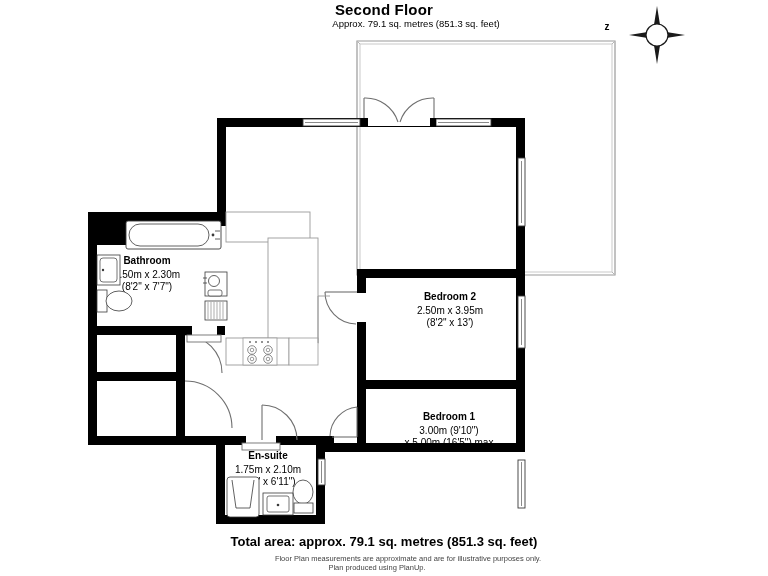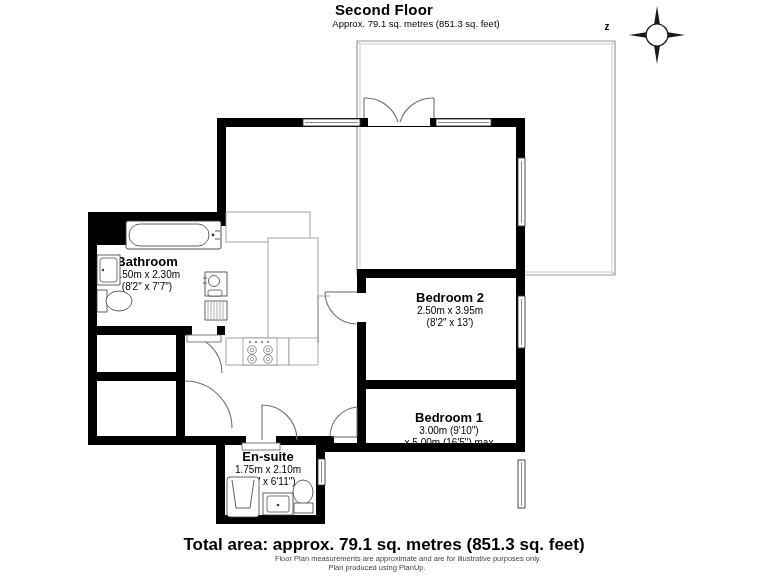--- a/index.html
+++ b/index.html
@@ -10,23 +10,23 @@
     color:#000000;
     overflow:hidden;
     position:relative;
   }
   #stage{position:absolute;left:0;top:0;width:768px;height:576px;}
   #plan{position:absolute;left:0;top:0;}
 
   .txt{position:absolute;text-align:center;line-height:1.12;white-space:nowrap;}
   .t-title{font-size:15px;font-weight:bold;letter-spacing:.2px;}
   .t-sub{font-size:9.5px;margin-left:32px;}
-  .t-roomname{font-size:13px;font-weight:bold;}
+  .t-roomname{font-size:10px;font-weight:bold;}
   .t-roomdim{font-size:10px;}
-  .t-total{font-size:17px;font-weight:bold;}
+  .t-total{font-size:13px;font-weight:bold;}
   .t-foot{font-size:7.5px;color:#444;margin-left:24px;}
   .t-compass{font-size:10px;font-weight:bold;}
 </style>
 </head>
 <body>
 
 <div id="stage">
 
   <div class="txt t-title" style="left:0;top:2px;width:768px;">Second Floor</div>
   <div class="txt t-sub" style="left:0;top:19px;width:768px;">Approx. 79.1 sq. metres (851.3 sq. feet)</div>

